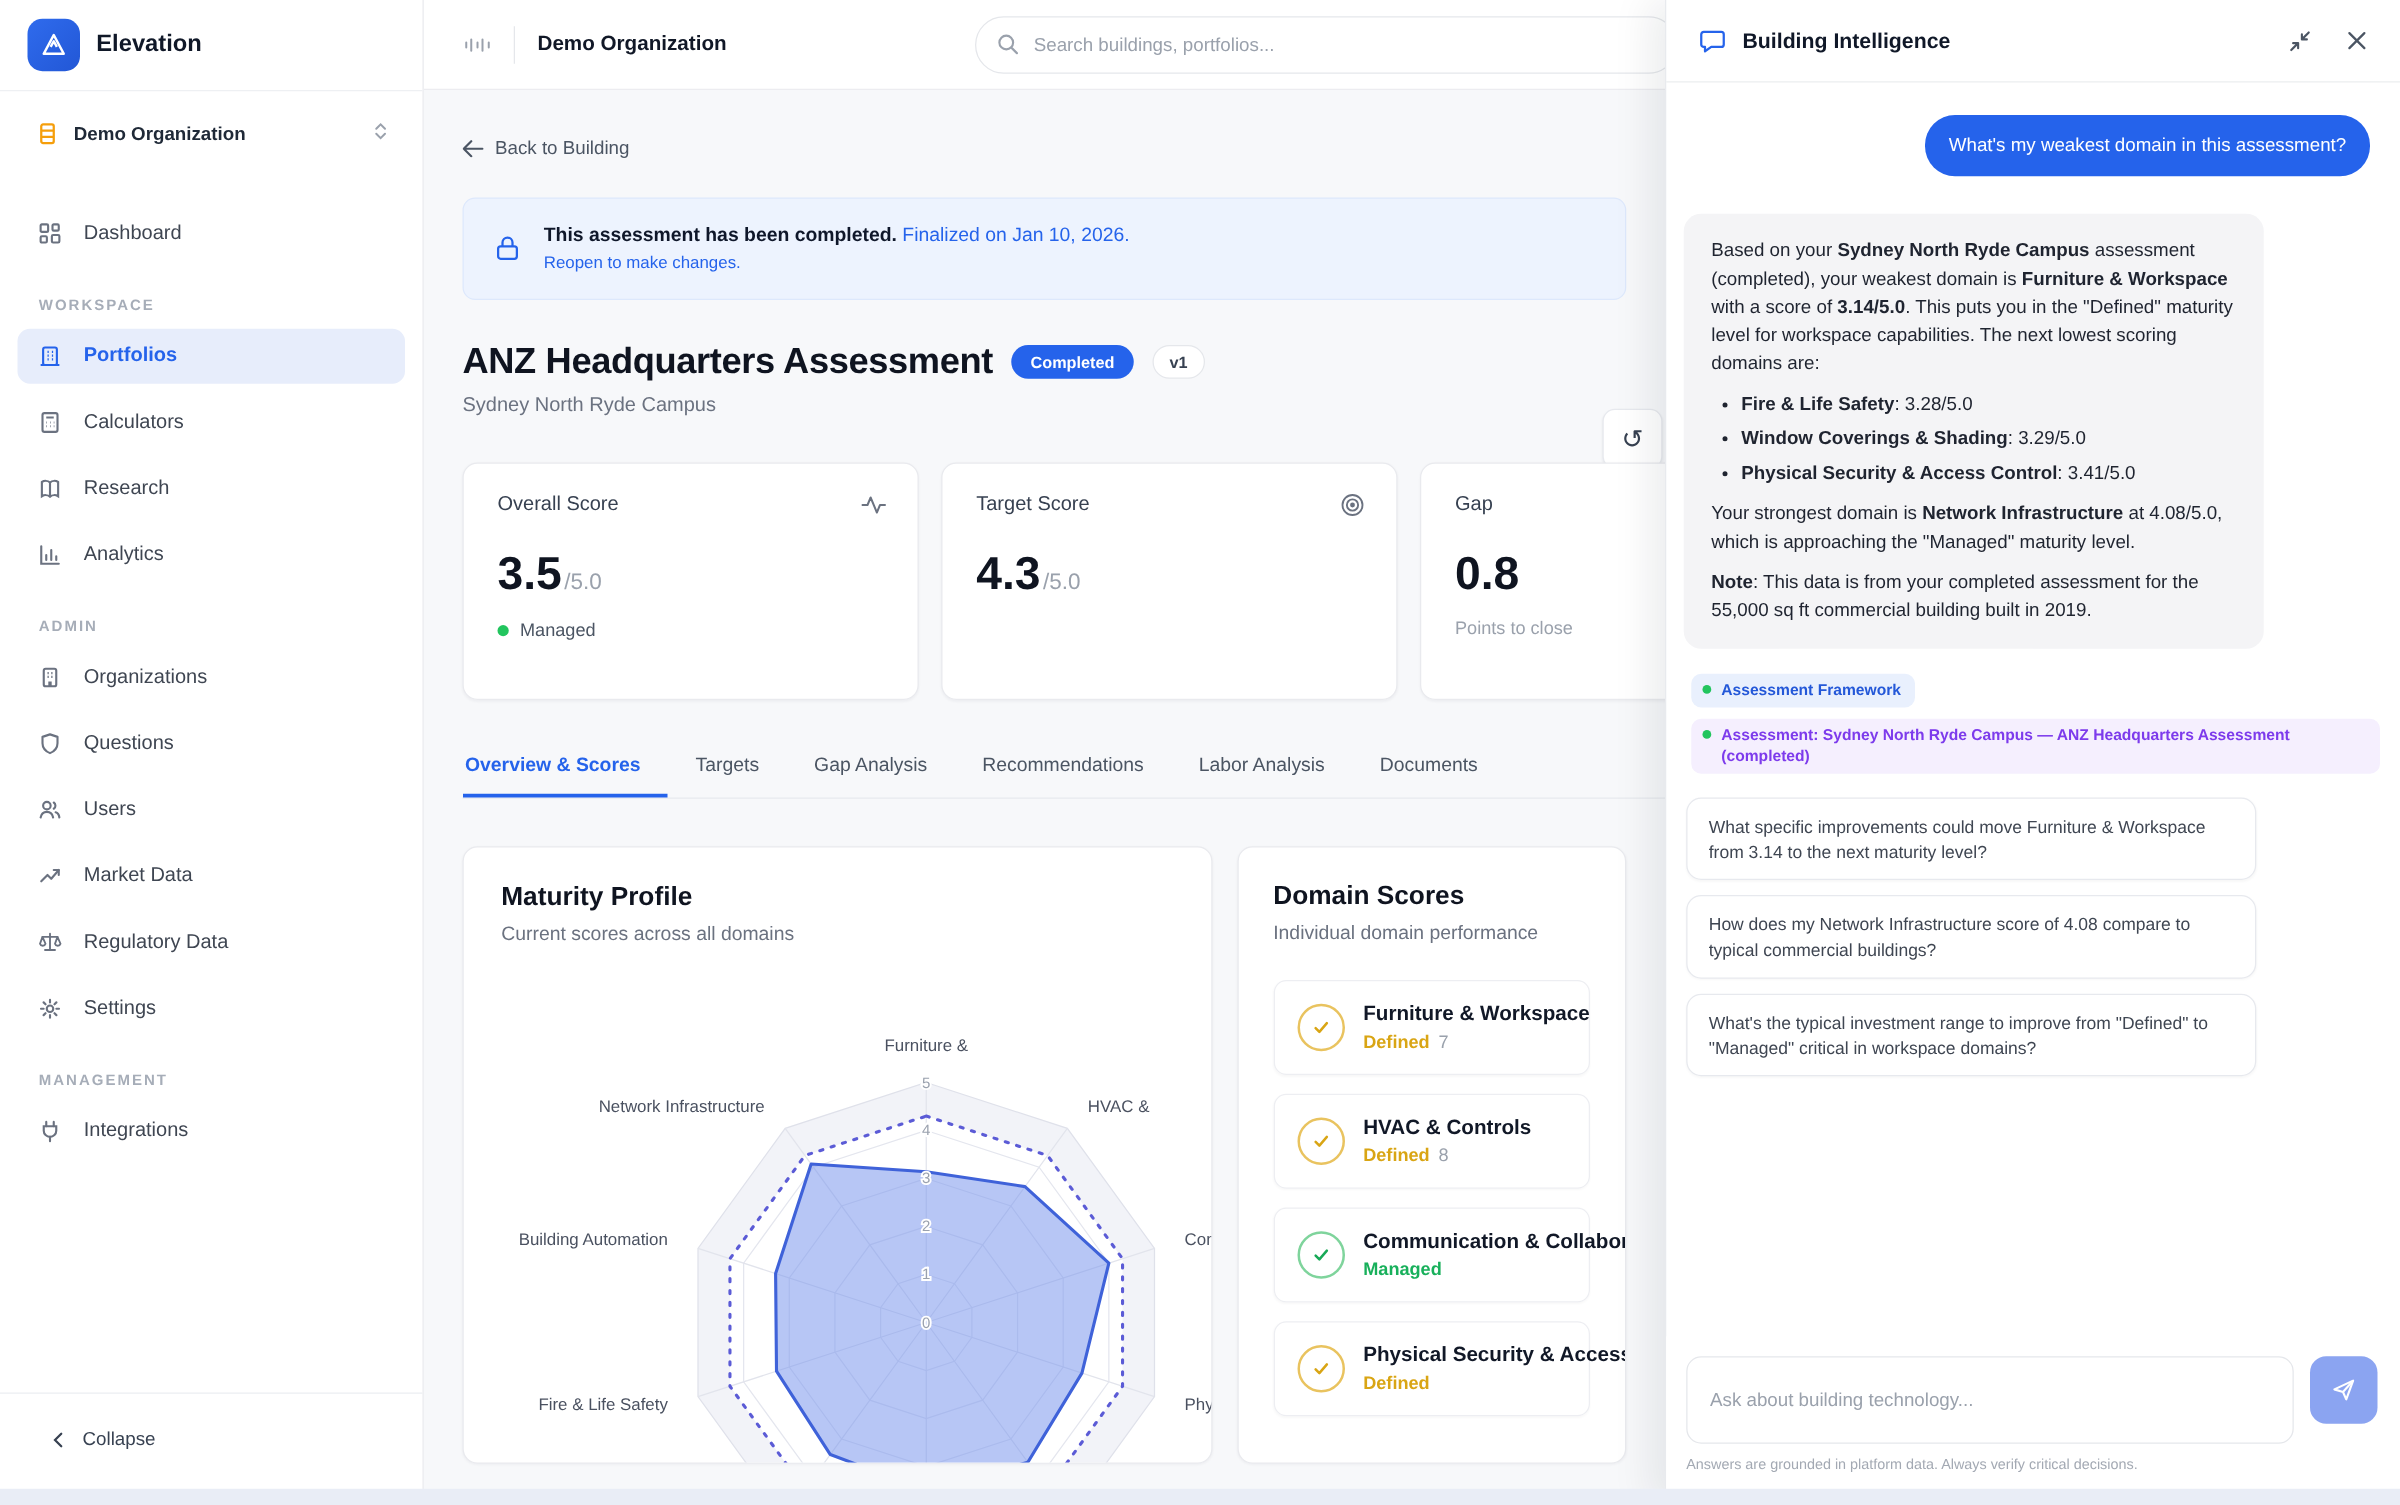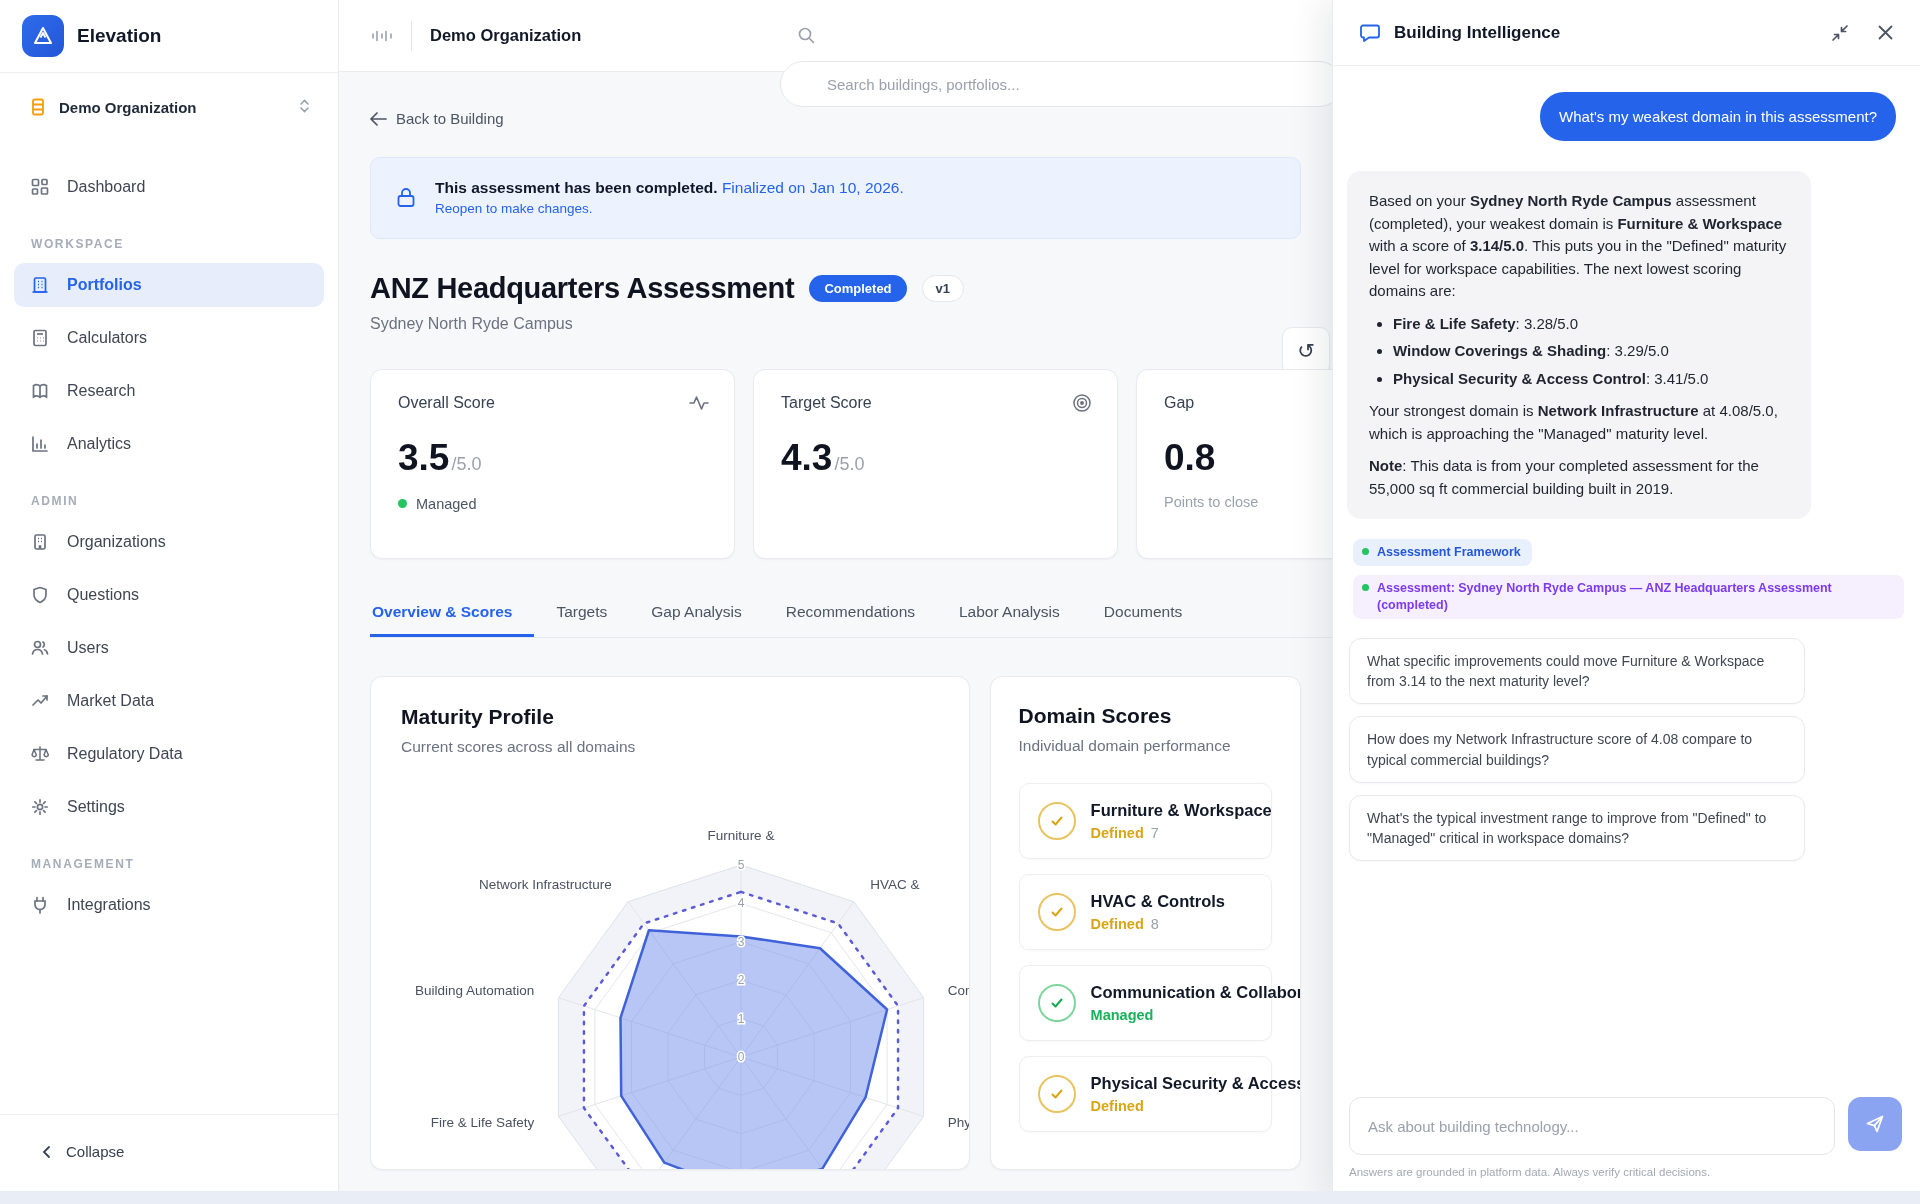--- a/index.html
+++ b/index.html
@@ -20,21 +20,21 @@
   .nav-item.active svg{color:#2563eb;}
   .section-label{margin:28px 0 12px 17px;font-size:12px;font-weight:700;letter-spacing:1.6px;color:#a6adb8;}
   .collapse-row{position:absolute;left:0;right:0;bottom:0;padding:28px 0 44px 40px;border-top:1px solid #eceef2;display:flex;align-items:center;gap:12px;font-size:15px;color:#374151;cursor:pointer;}
 
   
   .main{position:absolute;left:339px;top:0;width:993px;height:1204px;overflow:hidden;background:#f7f8fa;}
   .topbar{position:relative;height:72px;background:#fff;border-bottom:1px solid #ececf0;display:flex;align-items:center;padding:0 32px;gap:18px;}
   .topbar-divider{width:1px;height:30px;background:#e5e7eb;}
   .topbar-org{font-size:16.5px;font-weight:600;color:#111827;}
   .search{position:absolute;left:441px;top:13px;width:562px;height:46px;}
-  .search input{width:100%;height:100%;border:1px solid #e5e7eb;border-radius:23px;padding:0 18px 0 46px;font-size:15px;color:#b91c1c;background:#fff;outline:none;margin-top:48px;}
+  .search input{width:100%;height:100%;border:1px solid #e5e7eb;border-radius:23px;padding:0 18px 0 46px;font-size:15px;color:#b91c1c;background:#fff;outline:none;}
   .search input::placeholder{color:#9aa1ac;}
   .search .mag{position:absolute;left:17px;top:13px;color:#9aa1ac;}
 
   .content{position:relative;padding:0 31px;}
   .back-link{margin-top:38px;display:inline-flex;align-items:center;gap:9px;font-size:15px;color:#4b5563;cursor:pointer;}
   .banner{margin-top:27px;background:#edf3fe;border:1px solid #dde8fc;border-radius:10px;height:82px;display:flex;align-items:center;gap:17px;padding:0 23px;}
   .banner-line1{font-size:15.5px;}
   .banner-line1 b{color:#0f172a;}
   .banner-line1 .blue{color:#2563eb;text-align:right;}
   .banner-line2{font-size:13.5px;color:#2563eb;margin-top:4px;cursor:pointer;}
@@ -97,21 +97,21 @@
   .assistant-bubble li{margin:5px 0;}
   .sources{margin:20px 0 0 6px;}
   .chip{display:flex;align-items:flex-start;gap:8px;width:fit-content;border-radius:8px;padding:5px 11px 5px 9px;font-size:12.5px;font-weight:600;line-height:1.35;margin-bottom:9px;cursor:pointer;}
   .chip .dot{width:7px;height:7px;margin-top:4px;flex:0 0 auto;}
   .chip-blue{background:#e9f0fd;color:#2458d8;}
   .chip-purple{background:#f5effe;color:#7d3bec;max-width:560px;}
   .suggestions{margin:19px 0 0 2px;display:flex;flex-direction:column;gap:12px;}
   .sug-btn{width:456px;background:#fff;border:1px solid #e7e9ee;border-radius:12px;padding:12px 17px;text-align:left;font-size:14px;color:#3f4652;line-height:1.45;box-shadow:0 1px 2px rgba(16,24,40,.03);cursor:pointer;}
   .composer{position:absolute;left:0;right:0;bottom:0;padding:16px 18px 26px 16px;background:#fff;}
   .composer-row{display:flex;gap:13px;}
-  .composer input{flex:1;height:58px;border:1px solid #e5e7eb;border-radius:12px;padding:0 18px;font-size:15px;color:#374151;outline:none;}
+  .composer input{flex:1;height:70px;border:1px solid #e5e7eb;border-radius:12px;padding:0 18px;font-size:15px;color:#374151;outline:none;}
   .composer input::placeholder{color:#9aa1ac;}
   .send-btn{width:54px;height:54px;border:none;border-radius:13px;background:#8ba4f1;display:flex;align-items:center;justify-content:center;cursor:pointer;}
   .disclaimer{margin-top:11px;font-size:11.5px;color:#a3a9b3;}
 
   .bottom-strip{position:absolute;left:0;right:0;bottom:0;height:13px;background:#e9edf6;z-index:40;}
 </style>
 </head>
 <body>
 
 <div class="app">

